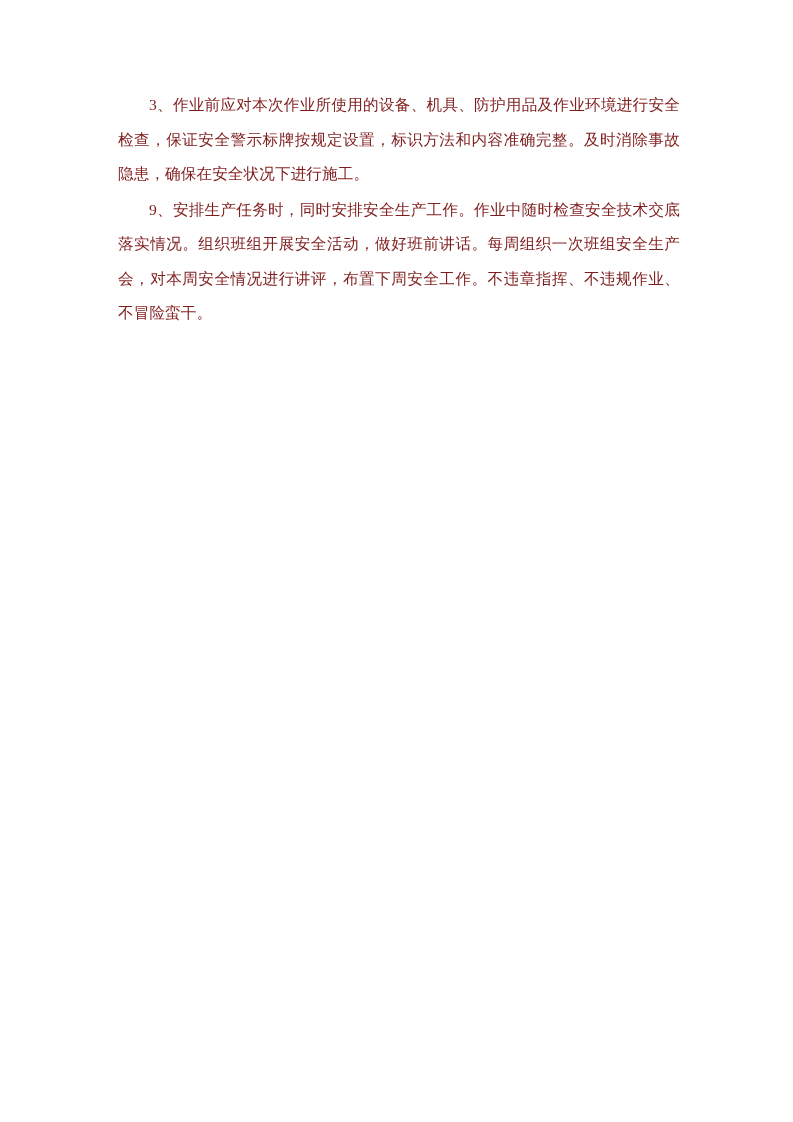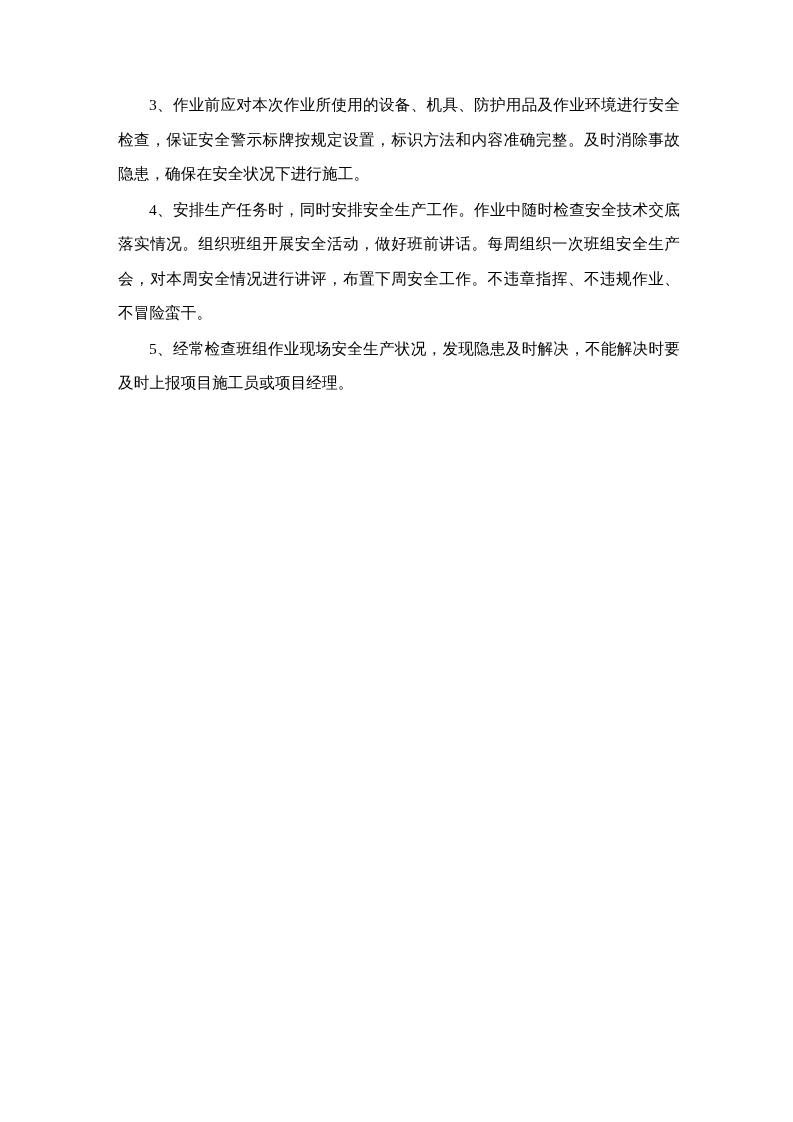--- a/index.html
+++ b/index.html
@@ -21,33 +21,32 @@
   .doc-body {
     position: absolute;
     left: 118px;
     top: 88px;
     width: 562px;
   }
   .para {
     margin: 0 0 1px 0;
     font-size: 15.6px;
     line-height: 34.5px;
-    color: #000000;
+    color: #7f1d1d;
     text-align: justify;
     text-justify: inter-ideograph;
     text-indent: 31px;
     letter-spacing: 0.1px;
     font-family: "Liberation Serif", "DejaVu Serif", serif;
   }
   .para:last-child {
     margin-bottom: 0;
   }
 </style>
 </head>
 <body>
 
 <div class="page">
   <div class="doc-body">
     <p class="para">3、作业前应对本次作业所使用的设备、机具、防护用品及作业环境进行安全检查，保证安全警示标牌按规定设置，标识方法和内容准确完整。及时消除事故隐患，确保在安全状况下进行施工。</p>
-    <p class="para">4、安排生产任务时，同时安排安全生产工作。作业中随时检查安全技术交底落实情况。组织班组开展安全活动，做好班前讲话。每周组织一次班组安全生产会，对本周安全情况进行讲评，布置下周安全工作。不违章指挥、不违规作业、不冒险蛮干。</p>
-    <p class="para">5、经常检查班组作业现场安全生产状况，发现隐患及时解决，不能解决时要及时上报项目施工员或项目经理。</p>
+    <p class="para">9、安排生产任务时，同时安排安全生产工作。作业中随时检查安全技术交底落实情况。组织班组开展安全活动，做好班前讲话。每周组织一次班组安全生产会，对本周安全情况进行讲评，布置下周安全工作。不违章指挥、不违规作业、不冒险蛮干。</p>
   </div>
 </div>
 
 </body></html>

